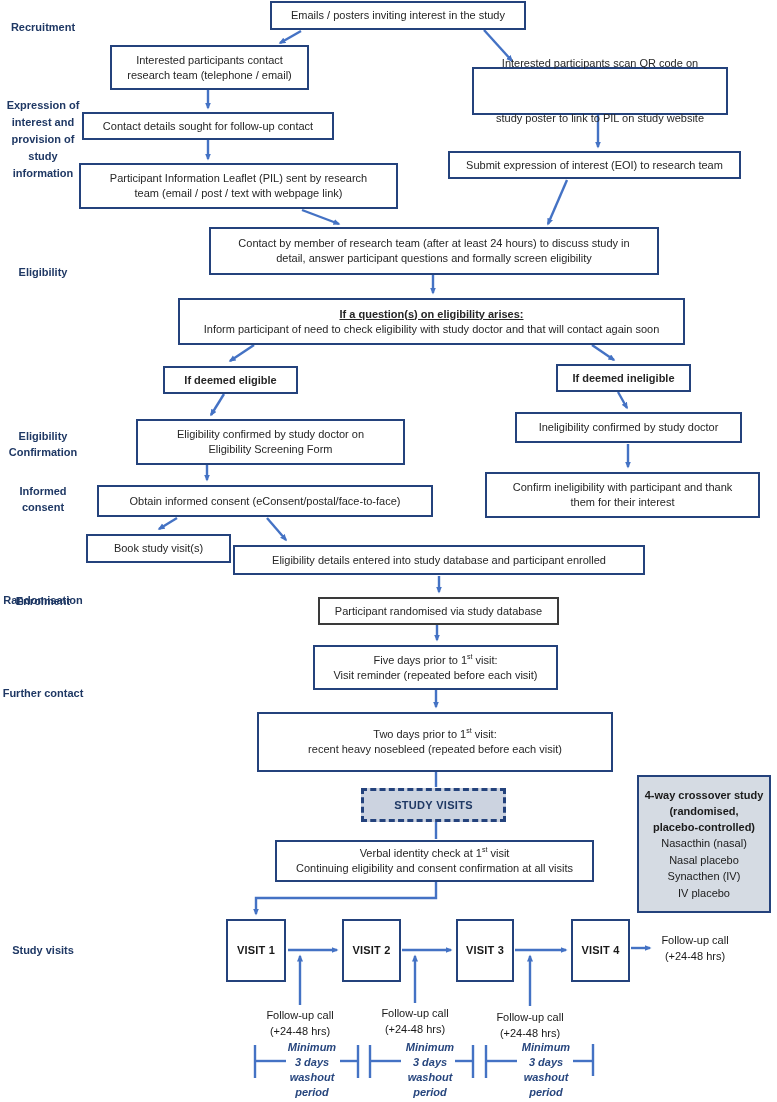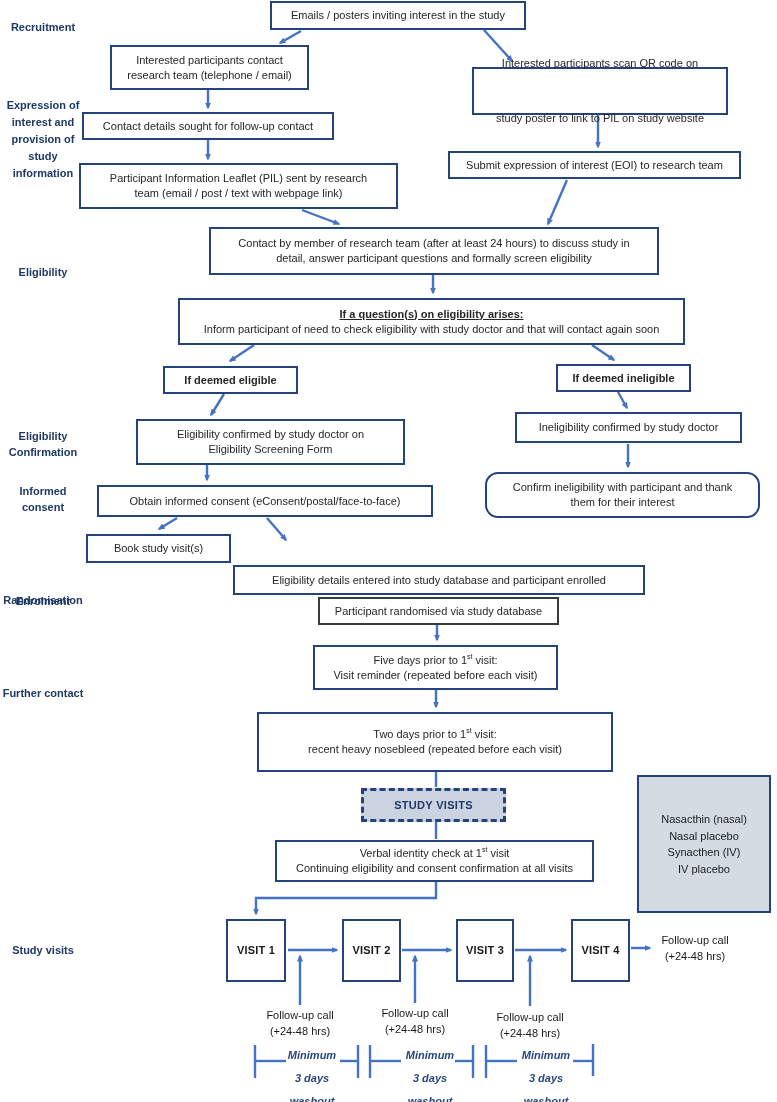--- a/index.html
+++ b/index.html
@@ -39,21 +39,21 @@
   .infobox .items{line-height:16.5px;}
   .infobox .ln{white-space:nowrap;}
   .freelabel{
     position:absolute;text-align:center;font-size:11px;line-height:16px;color:#1a1a1a;
   }
   .freelabel .ln{white-space:nowrap;}
   .washout{
     position:absolute;text-align:center;font-size:11px;line-height:15px;
     font-style:italic;font-weight:600;color:#27467e;
   }
-  .washout .ln{white-space:nowrap;margin-top:8px;}
+  .washout .ln{white-space:nowrap;}
 </style>
 </head>
 <body>
 
 <div id="canvas">
 
   <svg class="flow" width="777" height="1102" viewBox="0 0 777 1102">
     <defs>
       <marker id="ah" markerWidth="8" markerHeight="8" refX="5.5" refY="3" orient="auto" markerUnits="userSpaceOnUse">
         <path d="M0,0 L7,3 L0,6 Z" fill="#4472c4"></path>
@@ -180,28 +180,28 @@
   <div class="node" style="left:93px;top:419px;width:269px;height:46px;margin-left:43px;">
       <div class="ln">Eligibility confirmed by study doctor on</div>
       <div class="ln">Eligibility Screening Form</div>
     </div>
   <div class="node" style="left:515px;top:412px;width:227px;height:31px;">
       <div class="ln">Ineligibility confirmed by study doctor</div>
     </div>
   <div class="node" style="left:97px;top:485px;width:336px;height:32px;">
       <div class="ln">Obtain informed consent (eConsent/postal/face-to-face)</div>
     </div>
-  <div class="node" style="left:485px;top:472px;width:275px;height:46px;border-radius:13px;">
+  <div class="node" style="left:485px;top:472px;width:275px;height:46px;">
       <div class="ln">Confirm ineligibility with participant and thank</div>
       <div class="ln">them for their interest</div>
     </div>
   <div class="node" style="left:86px;top:534px;width:145px;height:29px;">
       <div class="ln">Book study visit(s)</div>
     </div>
-  <div class="node" style="left:233px;top:545px;width:412px;height:30px;margin-top:20px;">
+  <div class="node" style="left:233px;top:545px;width:412px;height:30px;">
       <div class="ln">Eligibility details entered into study database and participant enrolled</div>
     </div>
   <div class="node darkborder" style="left:318px;top:597px;width:241px;height:28px;">
       <div class="ln">Participant randomised via study database</div>
     </div>
 
   <div class="node" style="left:313px;top:645px;width:245px;height:45px;">
     <div class="ln"><span>Five days prior to 1</span><sup>st</sup><span> visit:</span></div>
     <div class="ln">Visit reminder (repeated before each visit)</div>
   </div>
@@ -214,20 +214,25 @@
   <div class="node dashedbox" style="left:361px;top:788px;width:145px;height:34px;">
       <div class="ln">STUDY VISITS</div>
     </div>
 
   <div class="node" style="left:275px;top:840px;width:319px;height:42px;">
     <div class="ln"><span>Verbal identity check at 1</span><sup>st</sup><span> visit</span></div>
     <div class="ln">Continuing eligibility and consent confirmation at all visits</div>
   </div>
 
   <div class="infobox" style="left:637px;top:775px;width:134px;height:138px;">
+    <div class="title">
+        <div class="ln">4-way crossover study</div>
+        <div class="ln">(randomised,</div>
+        <div class="ln">placebo-controlled)</div>
+      </div>
     <div class="items">
         <div class="ln">Nasacthin (nasal)</div>
         <div class="ln">Nasal placebo</div>
         <div class="ln">Synacthen (IV)</div>
         <div class="ln">IV placebo</div>
       </div>
   </div>
 
   <div class="node visit" style="left:226px;top:919px;width:60px;height:63px;">VISIT 1</div>
   <div class="node visit" style="left:342px;top:919px;width:59px;height:63px;">VISIT 2</div>

